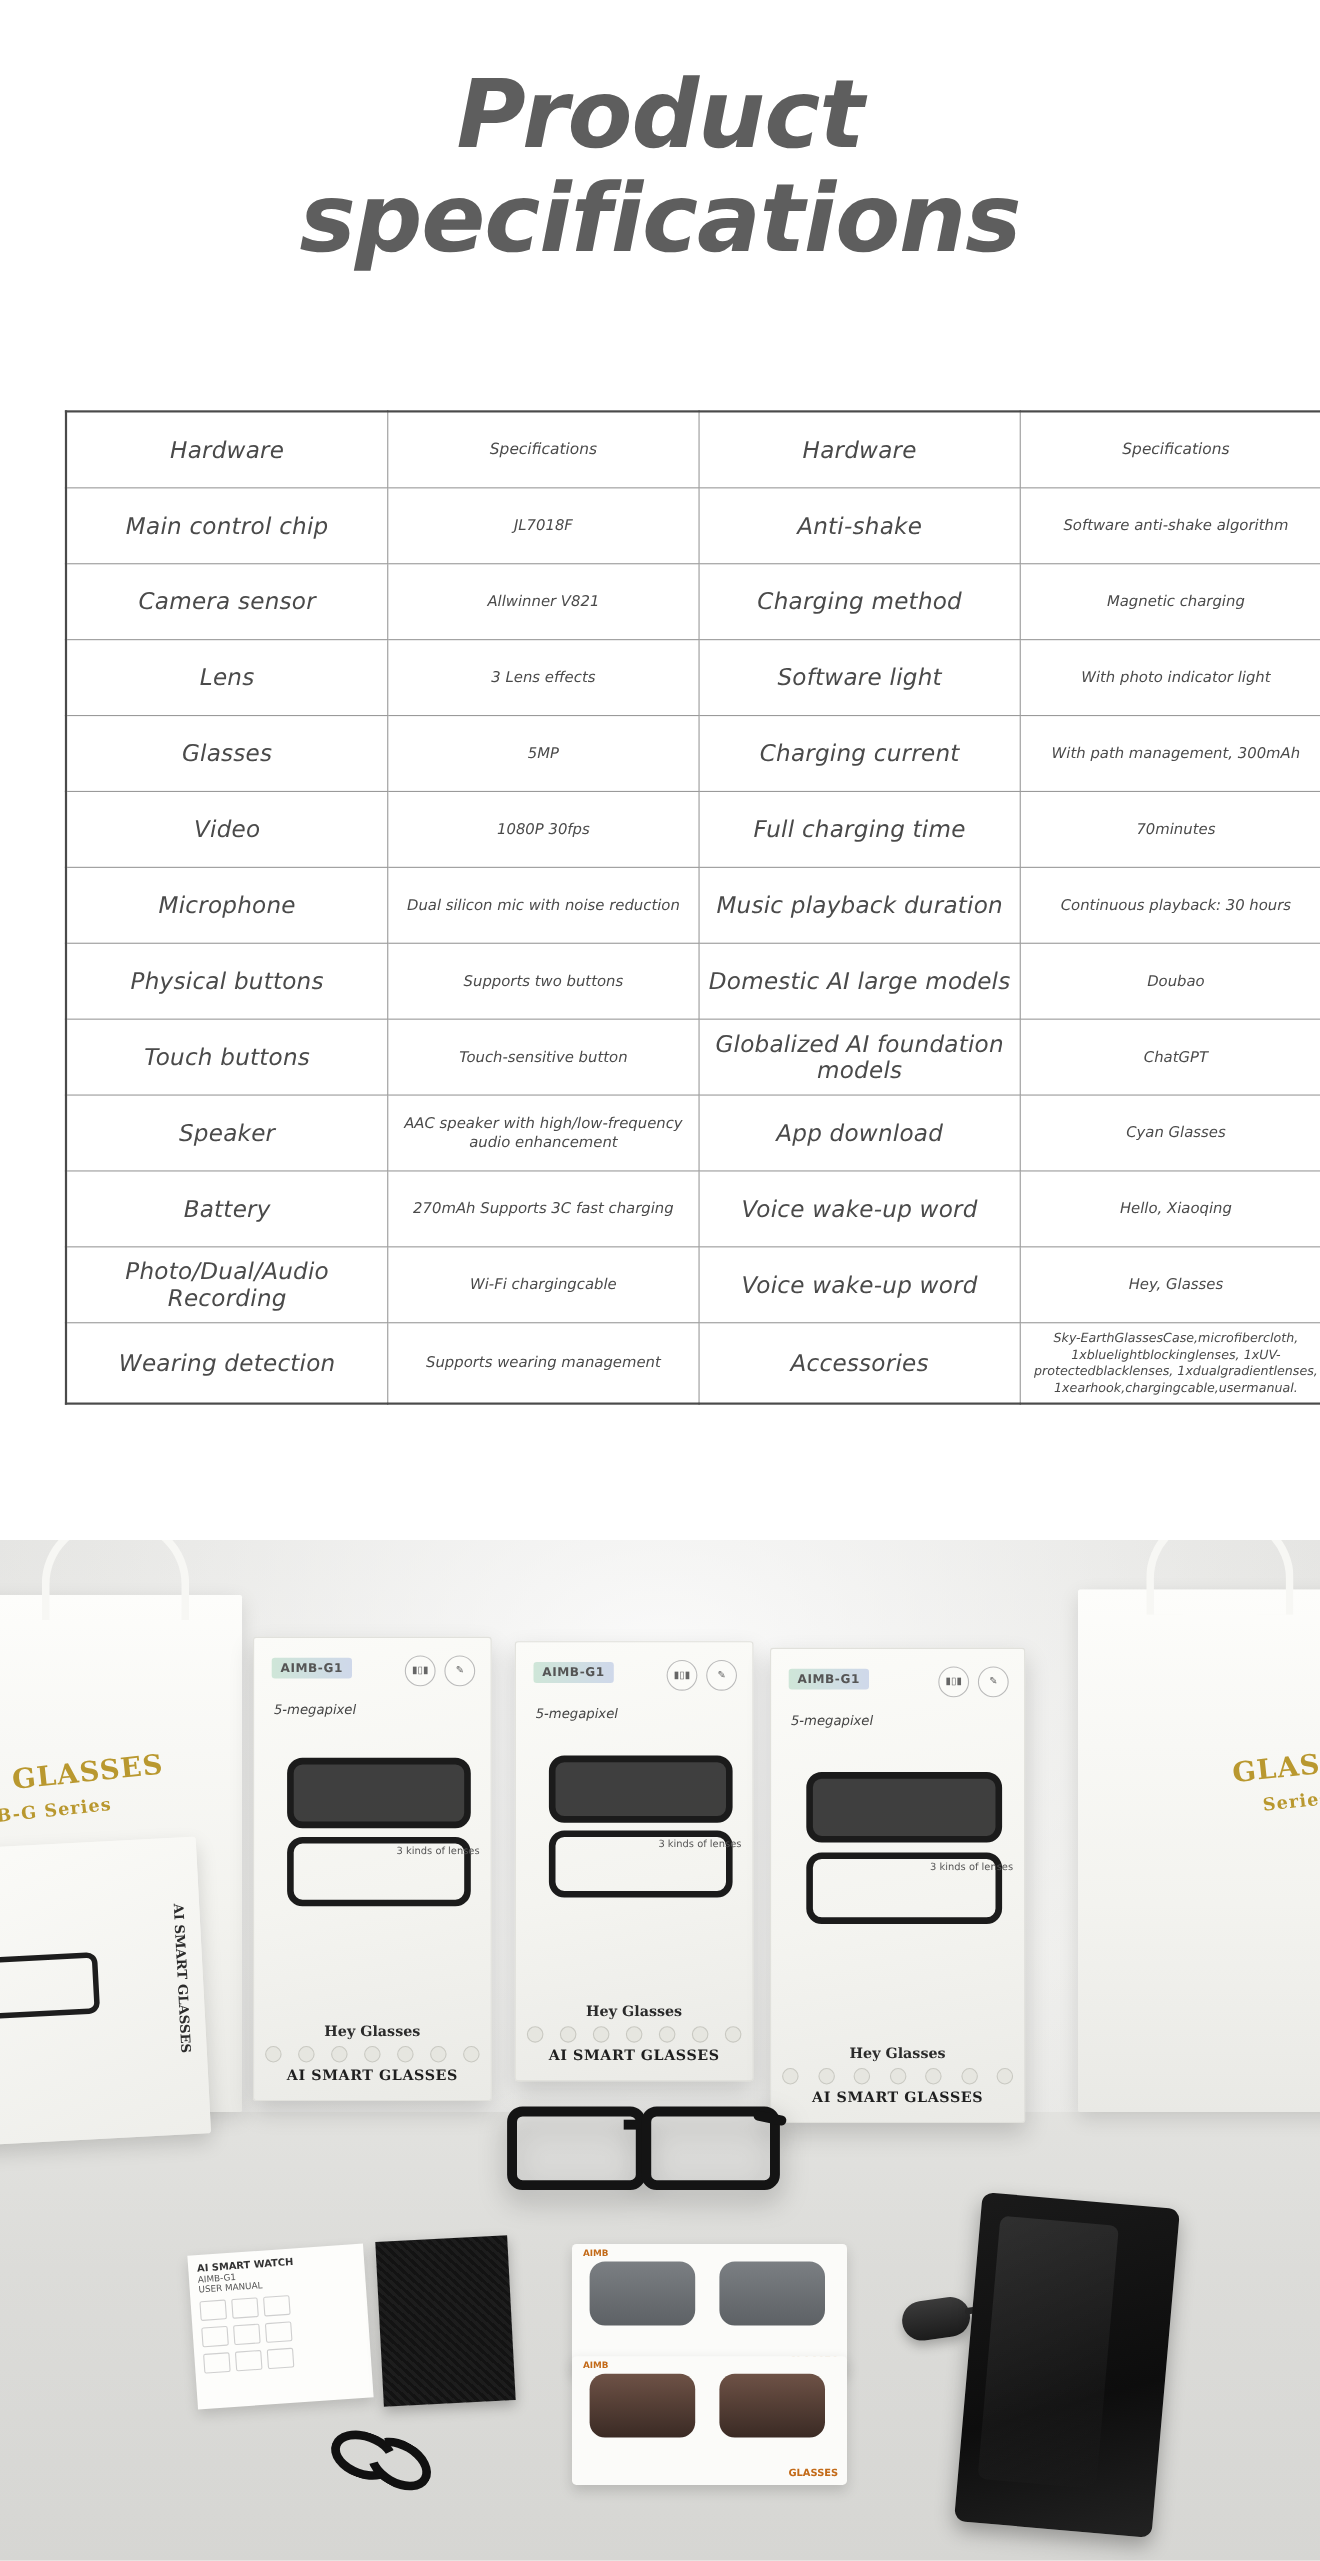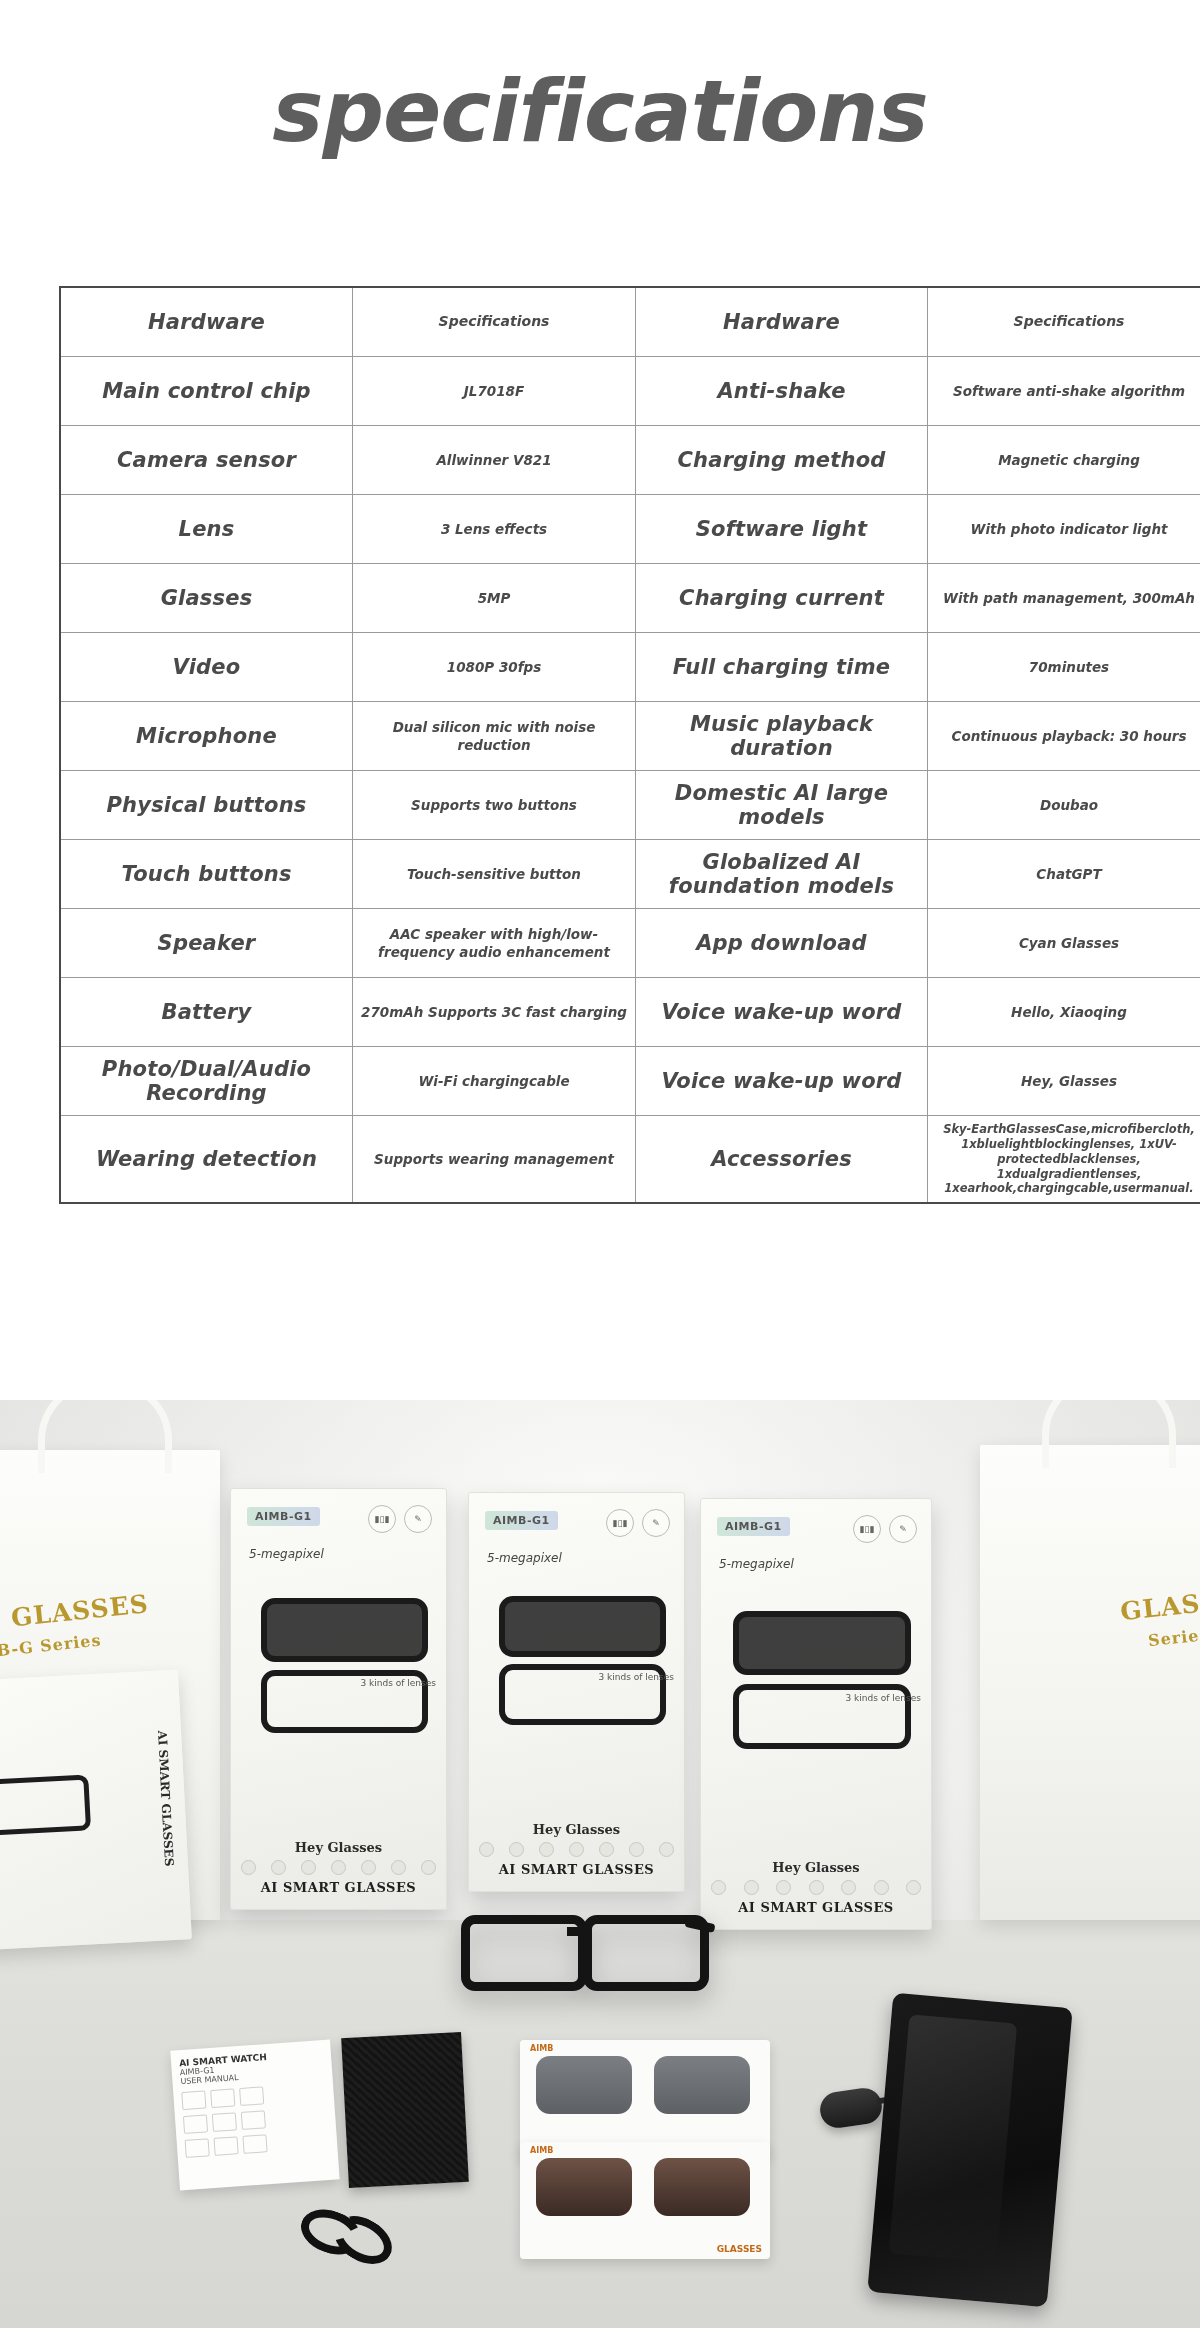--- a/index.html
+++ b/index.html
@@ -37,21 +37,20 @@
     color: #5e5e5e;
   }
   .title-line.l2 {
     margin-top: 6px;
   }
 
   
   .spec-wrap {
     margin: 130px auto 0 auto;
     width: 1082px;
-    font-weight: bold;
   }
   table.spec {
     border-collapse: collapse;
     width: 100%;
     table-layout: fixed;
     border: 2px solid #4a4a4a;
   }
   table.spec td {
     border: 1px solid #9a9a9a;
     padding: 6px 8px;
@@ -335,20 +334,21 @@
   }
   .earhook span.a { left: 0; top: 6px; transform: rotate(20deg); }
   .earhook span.b { left: 32px; top: 14px; transform: rotate(-150deg); }
 </style>
 </head>
 <body>
 
 <div class="page">
 
   <div class="title-block">
+    <div class="title-line l1">Product</div>
     <div class="title-line l2">specifications</div>
   </div>
 
   <div class="spec-wrap">
     <table class="spec">
       <tbody>
         <tr>
           <td class="k hdr">Hardware</td>
           <td class="v hdr">Specifications</td>
           <td class="k hdr">Hardware</td>

